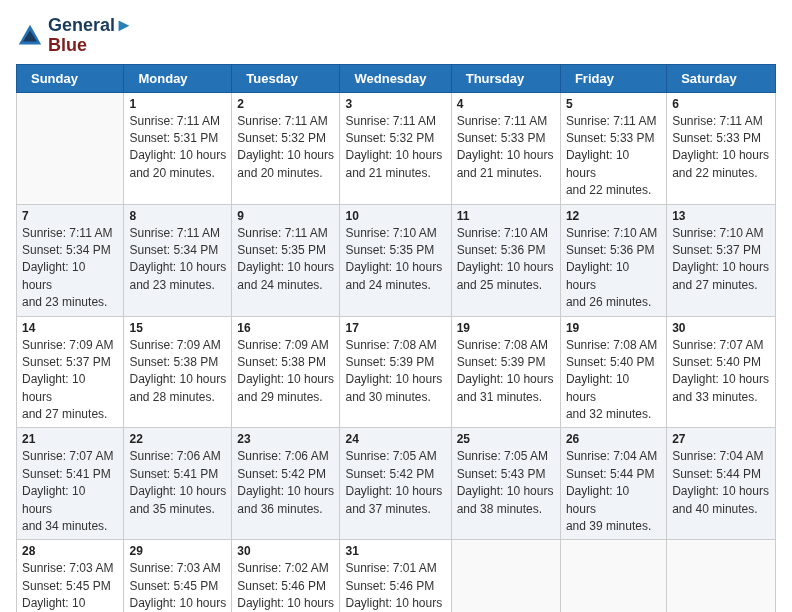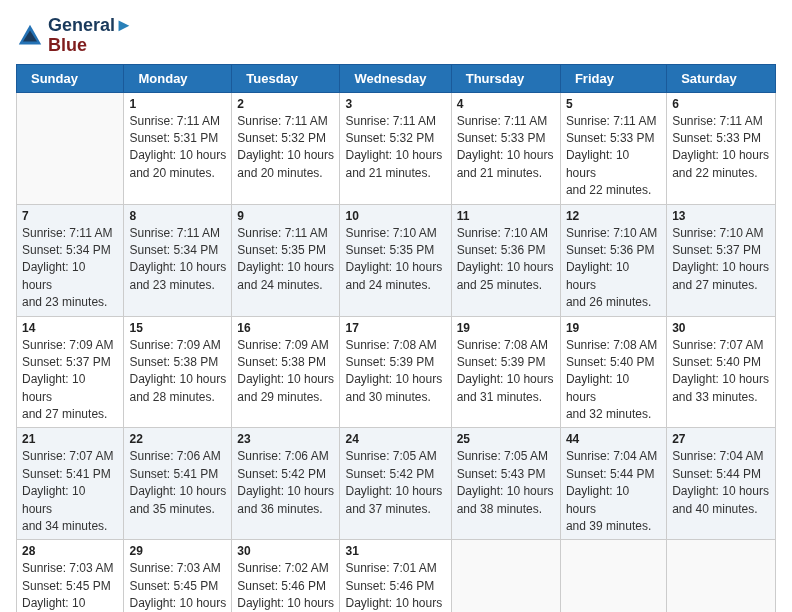--- a/index.html
+++ b/index.html
@@ -224,21 +224,21 @@
         </td>
         <td>
           <div class="day-num">24</div>
           <div class="day-detail">Sunrise: 7:05 AM<br>Sunset: 5:42 PM<br>Daylight: 10 hours<br>and 37 minutes.</div>
         </td>
         <td>
           <div class="day-num">25</div>
           <div class="day-detail">Sunrise: 7:05 AM<br>Sunset: 5:43 PM<br>Daylight: 10 hours<br>and 38 minutes.</div>
         </td>
         <td>
-          <div class="day-num">44</div>
+          <div class="day-num">26</div>
           <div class="day-detail">Sunrise: 7:04 AM<br>Sunset: 5:44 PM<br>Daylight: 10 hours<br>and 39 minutes.</div>
         </td>
         <td>
           <div class="day-num">27</div>
           <div class="day-detail">Sunrise: 7:04 AM<br>Sunset: 5:44 PM<br>Daylight: 10 hours<br>and 40 minutes.</div>
         </td>
       </tr>
       <tr class="row-white">
         <td>
           <div class="day-num">28</div>

